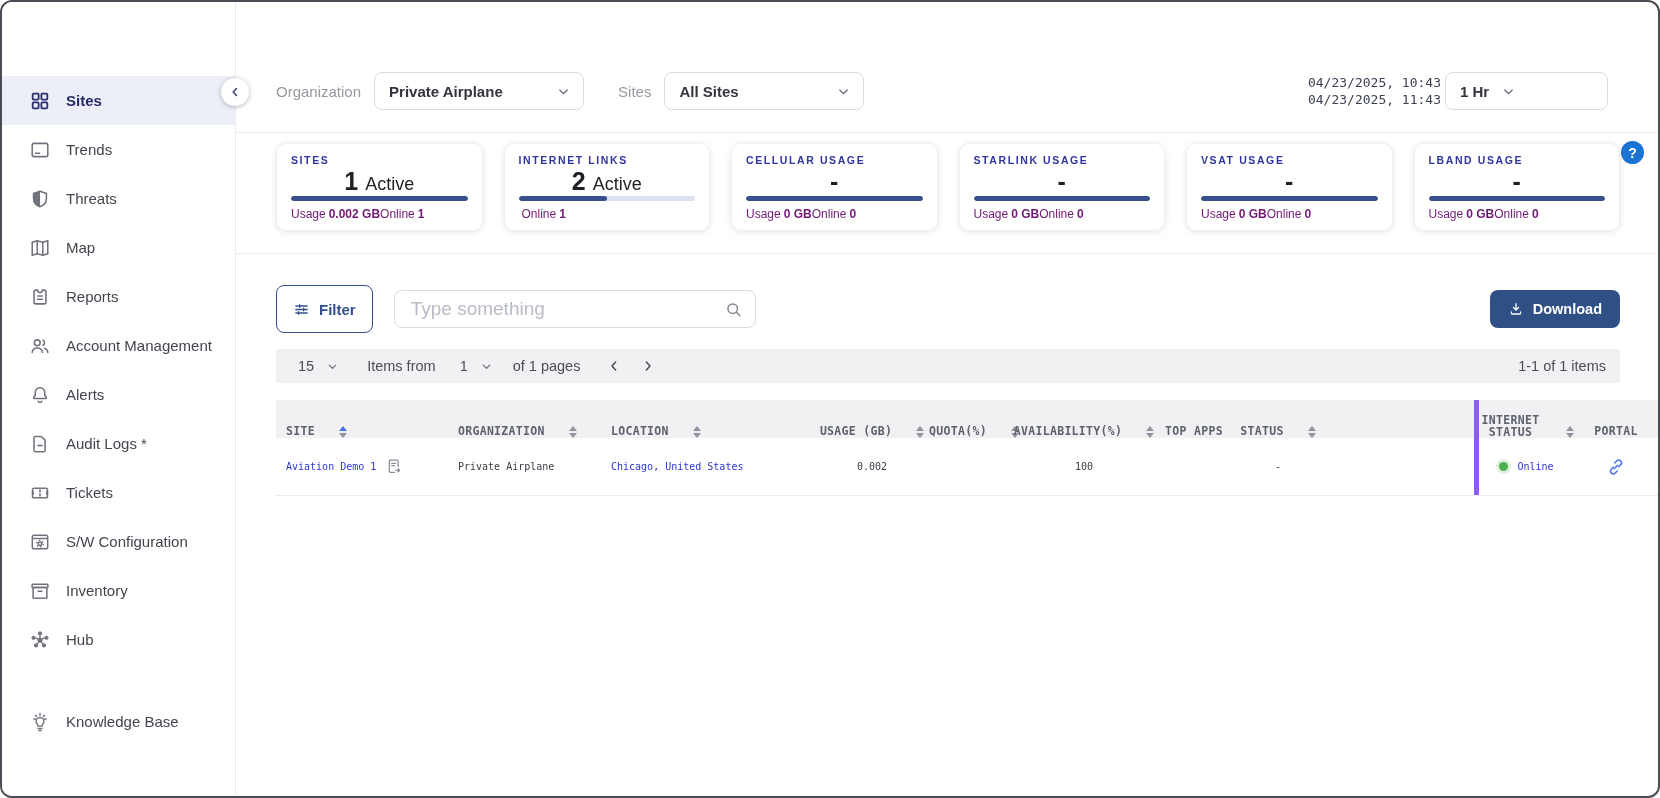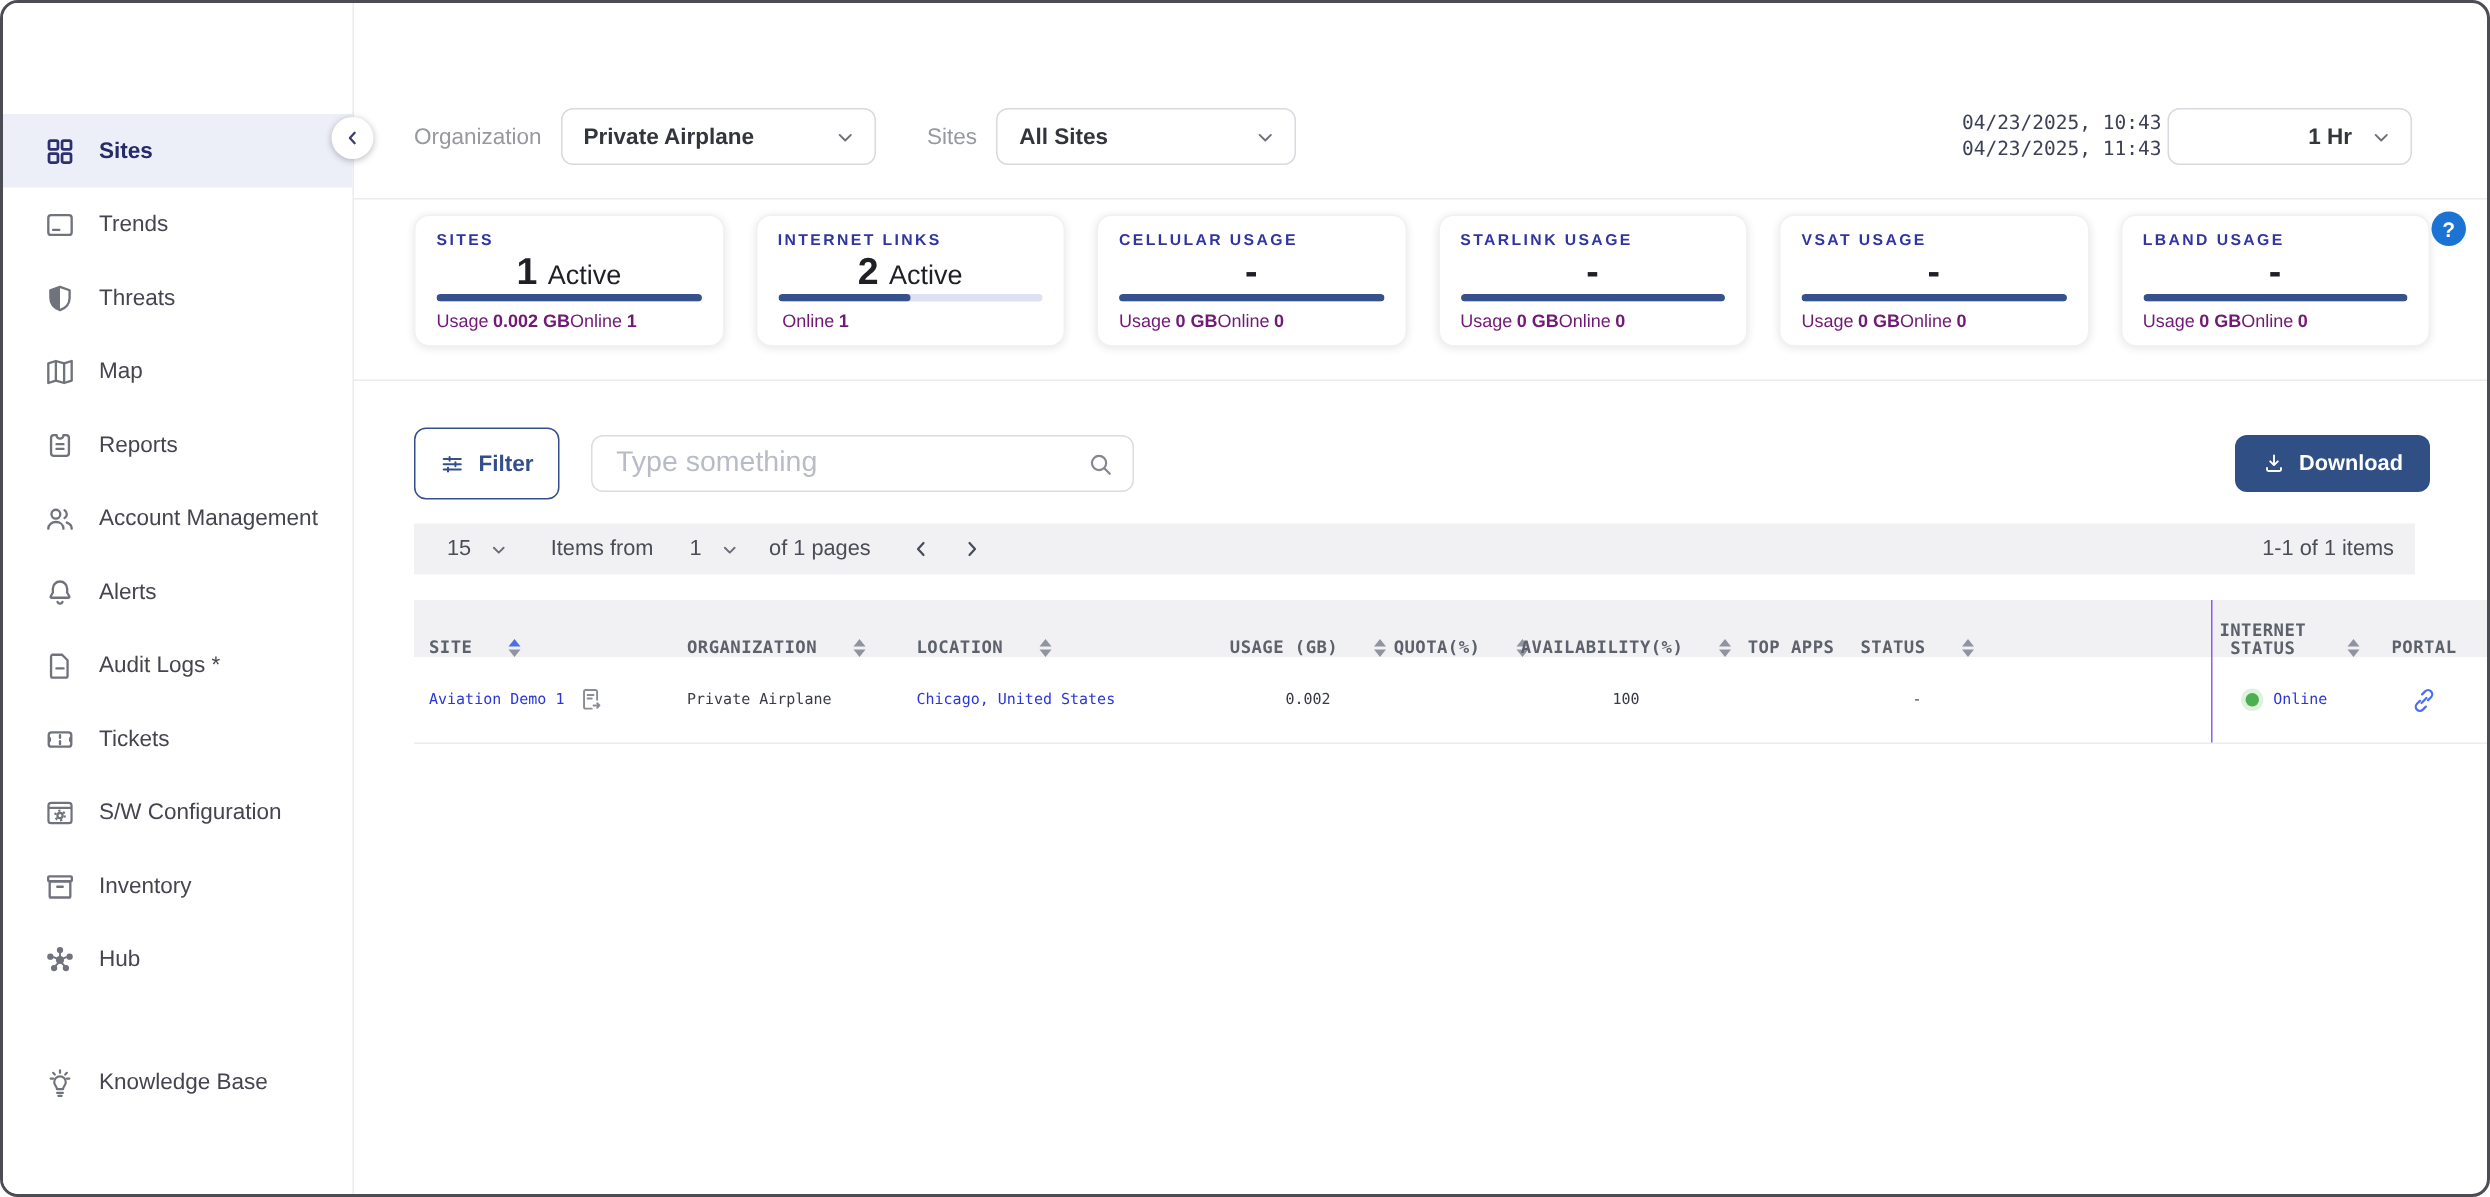--- a/index.html
+++ b/index.html
@@ -28,21 +28,21 @@
   .bar-label { font-size:15px; color:#97999f; }
   .select-box { height:38px; border:1px solid #d9d9e0; border-radius:8px; background:#fff;
                 display:flex; align-items:center; justify-content:space-between;
                 padding:0 12px 0 14px; font-size:15px; font-weight:bold; color:#33353d; cursor:pointer; }
   .org-box { width:210px; margin-left:13px; }
   .sites-box { width:200px; margin-left:13px; }
   .sites-label { margin-left:34px; }
   .chev { color:#6d6f7a; display:flex; }
   .time-block { margin-left:auto; text-align:right; font-family:"DejaVu Sans Mono", monospace;
                 font-size:13px; color:#3d4154; line-height:17px; }
-  .range-box { width:163px; margin-left:4px; justify-content:flex-end; gap:12px; }
+  .range-box { width:163px; margin-left:4px; justify-content:flex-start; gap:12px; }
 
   
   .cards-band { margin-top:22px; border-top:1px solid #ebebef; border-bottom:1px solid #ebebef;
                 padding:10px 38px 22px 40px; position:relative; display:flex; gap:21px; }
   .card { flex:1; height:88px; background:#fff; border:1px solid #f1f1f4; border-radius:10px;
           box-shadow:0 1px 6px rgba(40,40,70,.12); padding:10px 14px 9px; display:flex; flex-direction:column; }
   .card-title { font-size:10.5px; font-weight:bold; letter-spacing:1.6px; color:#3135a0; }
   .card-value { text-align:center; height:30px; line-height:30px; font-size:25px; font-weight:bold; color:#1f2026; }
   .card-value .suffix { font-size:18px; font-weight:normal; }
   .card-value .suffix:not(:empty) { margin-left:7px; }
@@ -61,21 +61,21 @@
                 cursor:pointer; font-family:inherit; }
   .search-box { margin-left:21px; width:362px; height:38px; border:1px solid #dcdce2; border-radius:8px;
                 display:flex; align-items:center; padding:0 12px 0 16px; background:#fff; }
   .search-box input { flex:1; border:none; outline:none; font-size:19px; color:#33353d; font-family:inherit; background:transparent; }
   .search-box input::placeholder { color:#b9bcc7; }
   .download-btn { margin-left:auto; height:38px; padding:0 18px; background:#2f4f85; border:none; border-radius:8px;
                   color:#fff; font-weight:bold; font-size:14.5px; display:flex; align-items:center; gap:9px;
                   cursor:pointer; font-family:inherit; }
 
   
-  .pagination { margin:16px 48px 0 40px; height:34px; background:#f1f1f4; display:flex; align-items:center;
+  .pagination { margin:16px 38px 0 40px; height:34px; background:#f1f1f4; display:flex; align-items:center;
                 font-size:14.5px; color:#4b4d56; padding:0 14px 0 22px; }
   .pg-group { display:flex; align-items:center; gap:12px; cursor:pointer; }
   .pg-items-label { margin-left:28px; }
   .pg-page { margin-left:24px; }
   .pg-pages { margin-left:20px; }
   .pg-arrows { margin-left:26px; display:flex; gap:18px; }
   .pg-arrow { display:flex; color:#474a58; cursor:pointer; }
   .pg-range { margin-left:auto; }
 
   
@@ -84,21 +84,21 @@
   .thead { height:38px; background:#f1f1f4; align-items:center; font-family:"DejaVu Sans Mono", monospace;
            font-size:11.5px; font-weight:bold; color:#5c616c; letter-spacing:.3px; }
   .th { display:flex; align-items:flex-end; gap:24px; padding-left:10px; height:100%; cursor:pointer; }
   .th.c, .td.c { justify-content:center; padding-left:0; }
   .sort { display:inline-flex; flex-direction:column; gap:2px; }
   .sort i { width:0; height:0; border-left:4px solid transparent; border-right:4px solid transparent; display:block; }
   .sort .up { border-bottom:5px solid #9094a0; }
   .sort .down { border-top:5px solid #9094a0; }
   .sort .up.active { border-bottom-color:#4a72e8; }
   .wrap2 { width:64px; line-height:12px; text-align:center; white-space:normal; }
-  .pin-left { border-left:1px solid #8b5cf6; }
+  .pin-left { border-left:5px solid #8b5cf6; }
   .trow { height:58px; align-items:center; border-bottom:1px solid #ececf0; background:#fff;
           font-family:"DejaVu Sans Mono", monospace; font-size:10px; color:#3a3c44; }
   .td { display:flex; align-items:center; gap:9px; padding-left:10px; height:100%; }
   .blue-link { color:#2b36d9; text-decoration:none; cursor:pointer; }
   .doc-ic { display:flex; color:#8a8d96; cursor:pointer; }
   .dot { width:9px; height:9px; border-radius:50%; background:#4caf50; box-shadow:0 0 0 3px rgba(76,175,80,.18); }
   .portal-ic { display:flex; color:#4a6ef5; cursor:pointer; }
 </style>
 </head>
 <body>

